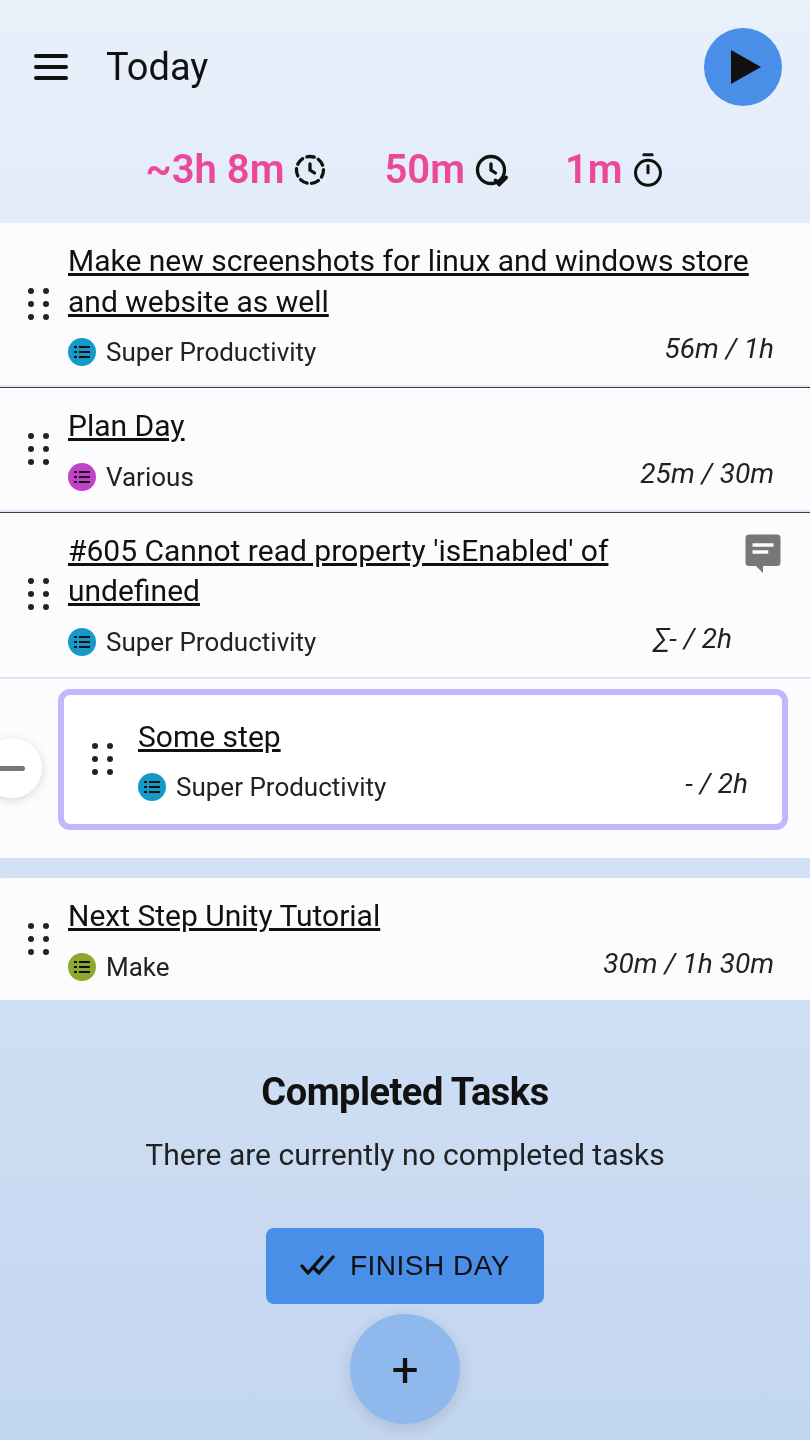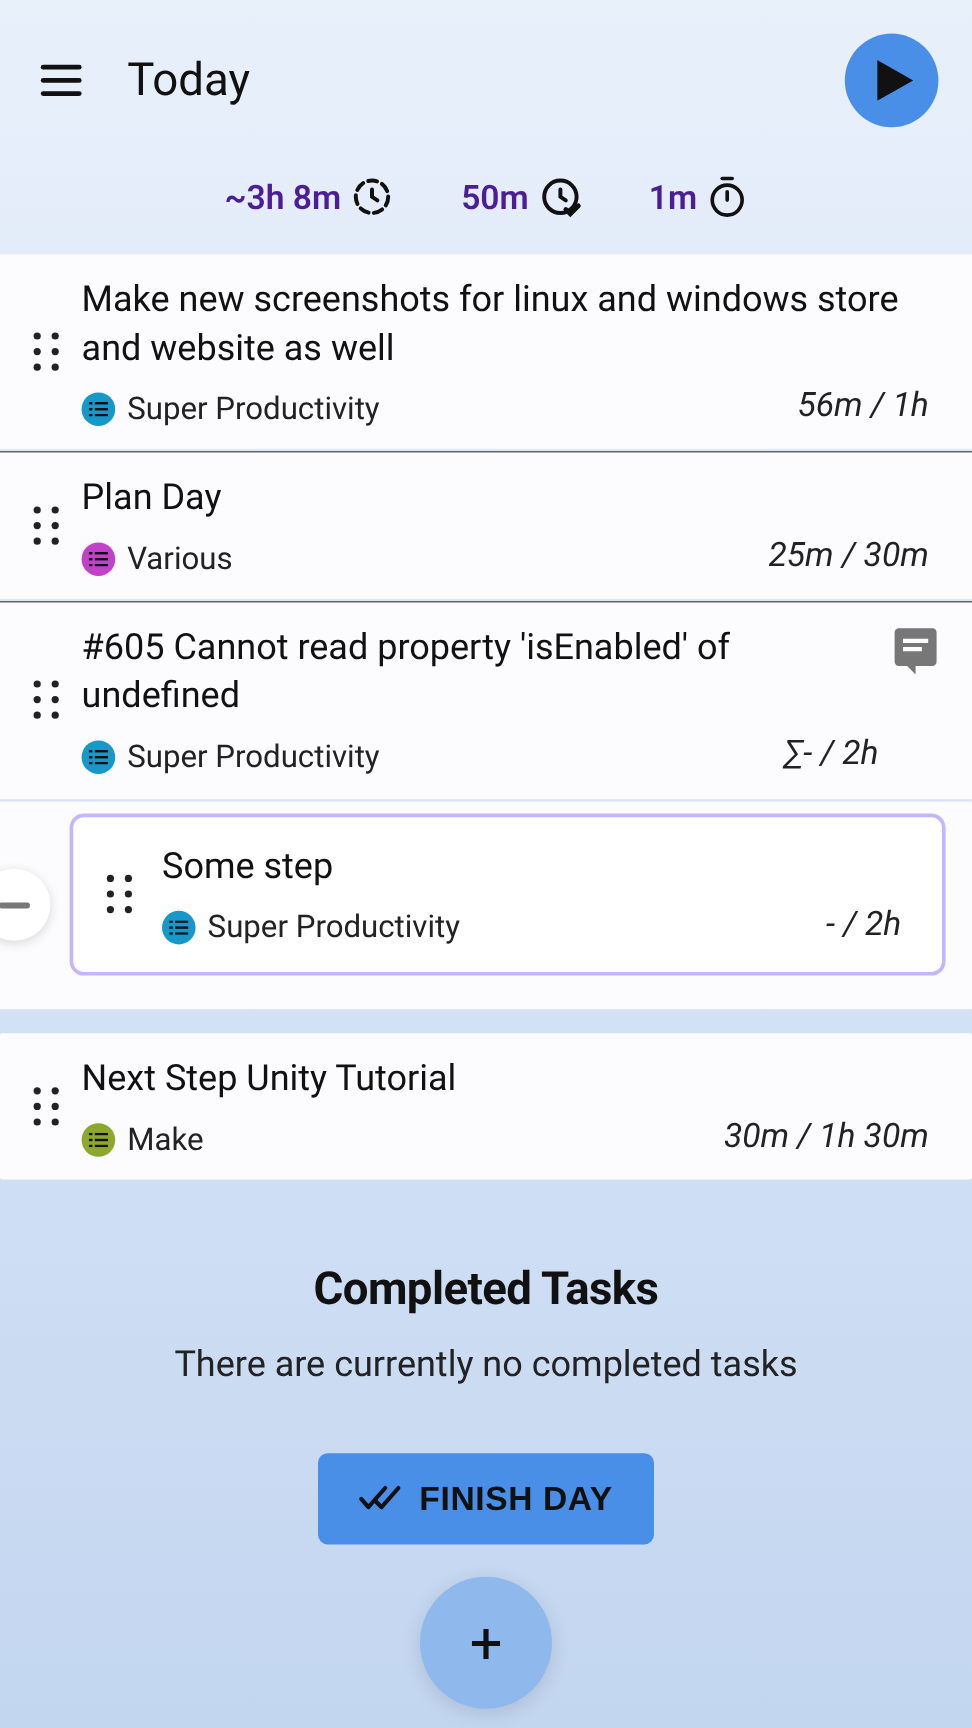--- a/index.html
+++ b/index.html
@@ -36,21 +36,21 @@
     width: 78px; height: 78px; border-radius: 50%;
     background: #4a8fe7; display: flex; align-items: center; justify-content: center;
     cursor: pointer;
   }
   .play-btn svg { margin-left: 6px; }
 
   
   .stats {
     display: flex; justify-content: center; gap: 56px;
     padding: 22px 0 30px 0;
-    font-size: 28px; font-weight: 600; color: #4c1d95;
+    font-size: 40px; font-weight: 600; color: #ec4899;
   }
   .stat { display: flex; align-items: center; gap: 8px; }
   .stat svg { flex-shrink: 0; }
 
   
   .tasks { display: flex; flex-direction: column; gap: 2px; }
 
   .task {
     background: #fcfcfe;
     display: flex;
@@ -63,21 +63,21 @@
     width: 48px; flex-shrink: 0;
     display: flex; align-items: center; justify-content: center;
     cursor: grab;
   }
   .drag-dots {
     display: grid; grid-template-columns: repeat(2, 6px); gap: 7px 9px;
   }
   .drag-dots span { width: 6px; height: 6px; border-radius: 50%; background: #222; }
 
   .task-body { flex: 1; min-width: 0; padding-left: 6px; padding-right: 10px; }
-  .task-title { font-size: 30px; line-height: 1.35; color: #111; }
+  .task-title { font-size: 30px; line-height: 1.35; color: #111; text-decoration: underline; }
   .task-meta-row {
     display: flex; align-items: baseline; margin-top: 10px;
   }
   .proj {
     display: flex; align-items: center; gap: 10px; font-size: 26px; color: #222;
   }
   .proj-icon {
     width: 28px; height: 28px; border-radius: 50%;
     display: inline-flex; align-items: center; justify-content: center;
     flex-shrink: 0;
@@ -112,38 +112,38 @@
     display:flex; align-items:center; justify-content:center;
     position:absolute; left:0; top:50%; transform:translate(-18px,-50%);
     cursor:pointer;
   }
   .collapse-btn::before {
     content:""; width:26px; height:5px; background:#777; border-radius:3px;
   }
   .subtask {
     margin-left: 44px;
     flex:1;
-    border:3px solid #c4b5fd; border-radius:12px;
+    border:6px solid #c4b5fd; border-radius:12px;
     padding: 22px 24px 22px 14px;
     display:flex;
     background:#fff;
   }
   .subtask .task-body { padding-left: 12px; }
 
   
   .completed {
     text-align:center; padding: 70px 40px 0 40px;
   }
   .completed h2 { font-size:38px; font-weight:700; margin-bottom:20px; letter-spacing:-0.5px; }
   .completed p { font-size:30px; color:#222; line-height:1.4; max-width: 560px; margin: 0 auto; }
 
   .finish-btn {
     margin: 52px auto 0 auto;
     background:#4a8fe7; color:#111;
-    font-size:28px; font-weight:700; letter-spacing:0.5px;
+    font-size:28px; font-weight:400; letter-spacing:0.5px;
     padding: 22px 34px; border:none; border-radius:8px;
     display:flex; align-items:center; gap:14px; cursor:pointer;
   }
 
   .fab {
     position:absolute; left:50%; transform:translateX(-50%);
     bottom: 16px;
     width:110px; height:110px; border-radius:50%;
     background:#8fb9ed;
     display:flex; align-items:center; justify-content:center;

